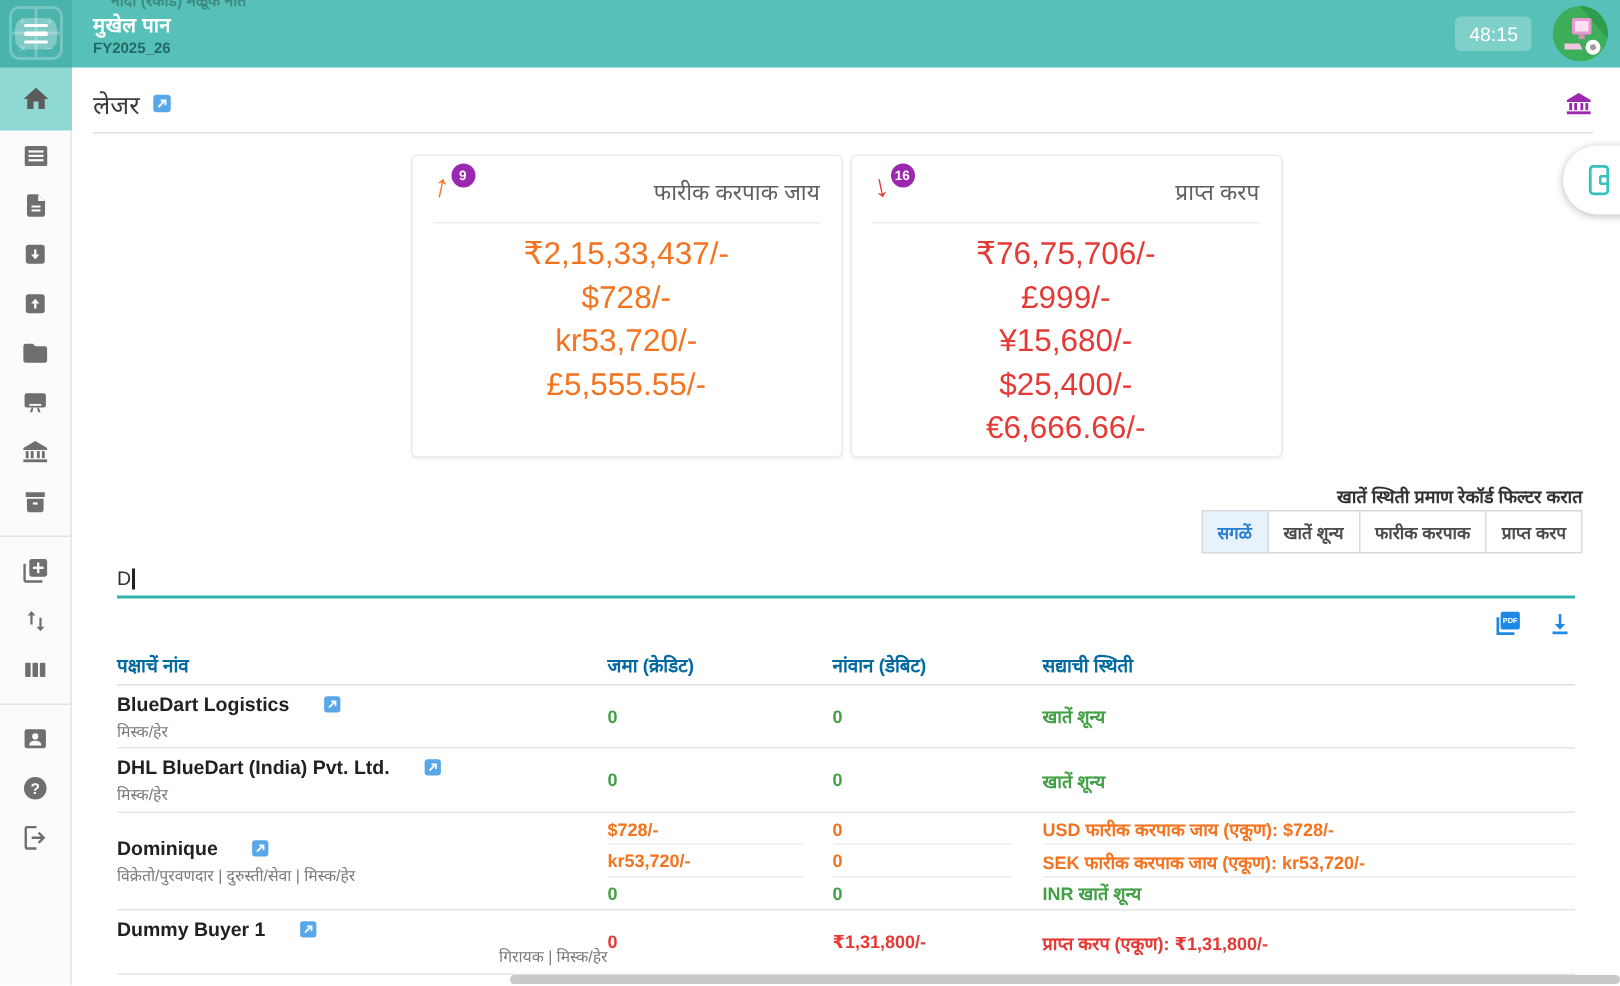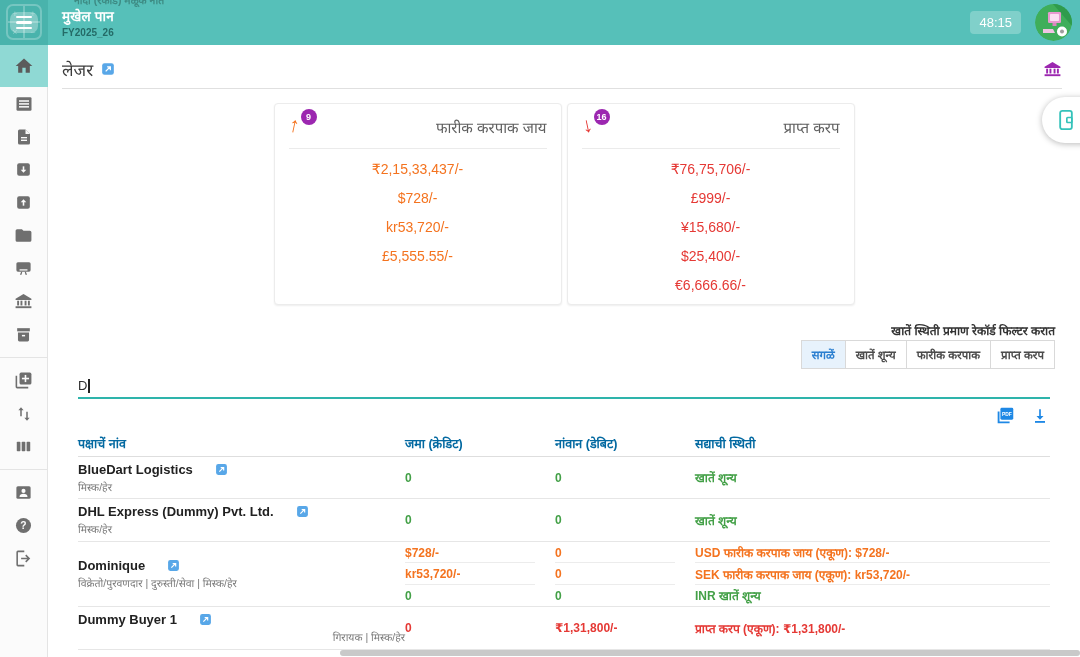--- a/index.html
+++ b/index.html
@@ -48,21 +48,21 @@
   .card{width:288px;height:202px;background:#fff;border:1px solid #ececec;border-radius:4px;box-shadow:0 1px 2px rgba(0,0,0,.07);padding:10px 14px;}
   .card-head{display:flex;align-items:flex-start;height:30px;}
   .arrow-wrap{position:relative;width:26px;}
   .arrow{font-size:21px;font-weight:700;line-height:22px;display:inline-block;transform:rotate(12deg);}
   .arrow.up{color:var(--orange);}
   .arrow.down{color:var(--red);transform:rotate(-12deg);}
   .badge{position:absolute;top:-5px;left:12px;min-width:16px;height:16px;border-radius:9px;background:var(--purple);color:#fff;font-size:9px;font-weight:700;display:flex;align-items:center;justify-content:center;padding:0 3px;}
   .card-title{flex:1;text-align:right;font-size:15px;color:#5f5f5f;padding-top:3px;}
   .card-divider{height:1px;background:#ebebeb;margin-top:4px;}
   .amounts{margin-top:6px;text-align:center;}
-  .amount{font-size:14px;line-height:29px;}
+  .amount{font-size:21px;line-height:29px;}
   .c-orange{color:var(--orange);}
   .c-red{color:var(--red);}
   .c-green{color:var(--green);}
 
   
   .filter-label{position:absolute;top:277px;right:25px;font-size:12px;font-weight:700;color:#333;}
   .filter-tabs{position:absolute;top:295px;right:25px;display:flex;}
   .ftab{border:1px solid #d9d9d9;margin-left:-1px;padding:6px 10px;font-size:11.5px;font-weight:700;color:#4c4c4c;background:#fff;cursor:pointer;white-space:nowrap;}
   .ftab.active{background:#e7f2fc;color:#2b7fd0;}
 
@@ -386,21 +386,21 @@
           <div class="cell status">
               <span>खातें शून्य</span>
             </div>
         </div>
       </div>
     </div>
 
     <div class="trow r2">
       <div class="party">
         <div class="pname">
-            <span>DHL Express (Dummy) Pvt. Ltd.</span>
+            <span>DHL BlueDart (India) Pvt. Ltd.</span>
           <span class="rowlink">
               <svg width="13" height="13" viewBox="0 0 24 24">
                 <rect x="2" y="2" width="20" height="20" rx="4" fill="#58a7e8"></rect>
                 <path d="M8 16L15 9M10.5 8.5H16V14" stroke="#fff" stroke-width="2.2" fill="none"></path>
               </svg>
             </span>
         </div>
         <div class="ptags">मिस्क/हेर</div>
       </div>
       <div class="lines">

